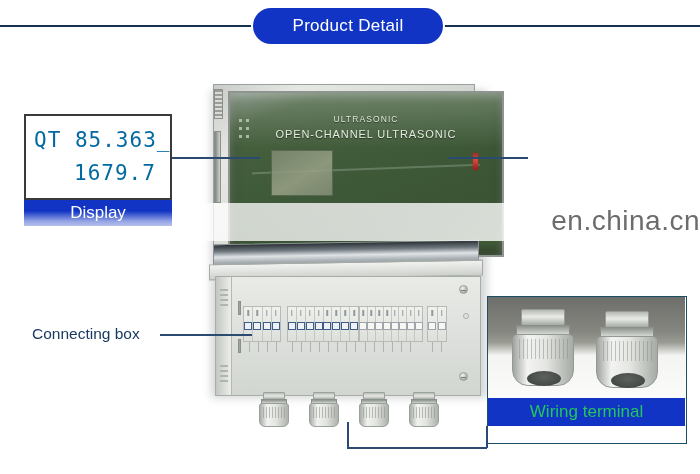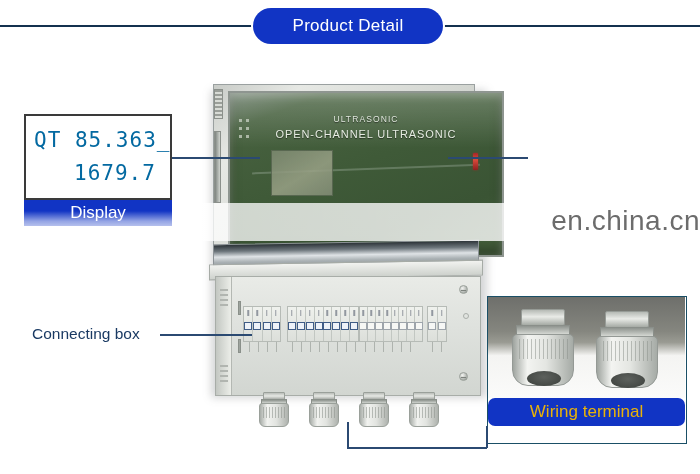--- a/index.html
+++ b/index.html
@@ -288,22 +288,22 @@
     position:absolute;left:6px;top:4px;width:50px;height:20px;
     background:repeating-linear-gradient(to right,rgba(136,142,136,.5) 0 1px,rgba(255,255,255,0) 1px 4px);
   }
   .wt-gland .whole{
     position:absolute;left:14px;top:36px;width:34px;height:15px;
     border-radius:50%;
     background:radial-gradient(ellipse at 50% 40%,#5d615d,#3c403c);
   }
   .wt-label{
     position:absolute;left:0;top:101px;width:197px;height:28px;
-    background:#1134c4;color:#eab308;font-size:17px;
-    display:flex;align-items:center;justify-content:center;border-radius:7px;
+    background:#1134c4;color:#22c55e;font-size:17px;
+    display:flex;align-items:center;justify-content:center;
   }
 </style>
 </head>
 <body>
 
 <div class="page">
 
   <div class="header-rule"></div>
   <div class="header-badge">
     <span>Product Detail</span>

